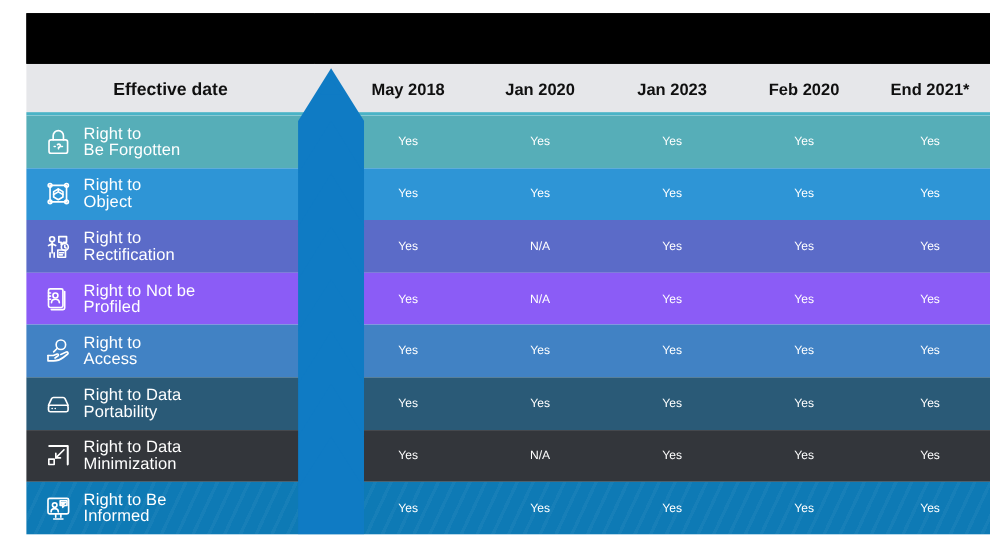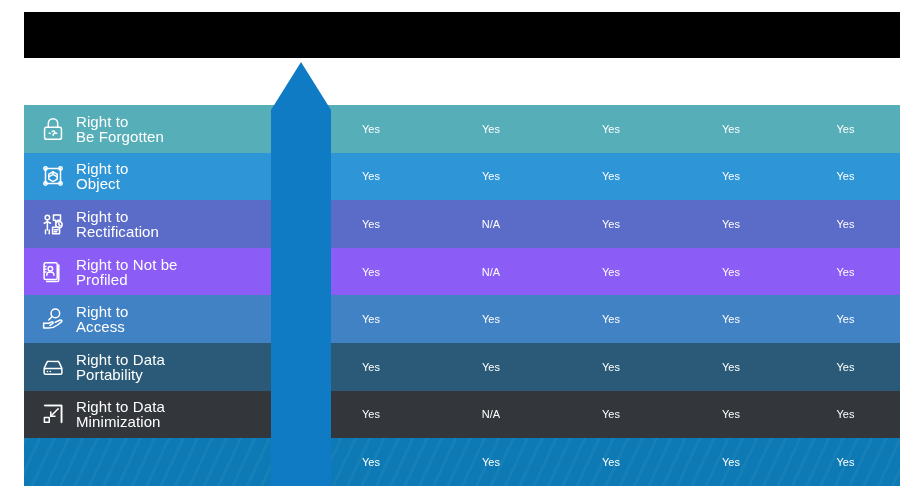--- a/index.html
+++ b/index.html
@@ -293,20 +293,34 @@
 Minimization</div>
           </div>
           <div class="cell" style="left: 287px; width: 120px;">Yes</div>
           <div class="cell" style="left: 407px; width: 120px;">N/A</div>
           <div class="cell" style="left: 527px; width: 120px;">Yes</div>
           <div class="cell" style="left: 647px; width: 120px;">Yes</div>
           <div class="cell" style="left: 767px; width: 109px;">Yes</div>
         </div>
         <div class="row" style="top: 426.2px; background: rgb(14, 122, 181);">
           <div class="wm" style="background: repeating-linear-gradient(115deg, rgba(255, 255, 255, 0.07) 0px, rgba(255, 255, 255, 0.07) 3px, rgba(255, 255, 255, 0) 3px, rgba(255, 255, 255, 0) 13px);"></div>
+          <div class="row-label">
+            <div class="row-icon">
+              <svg viewBox="0 0 32 32">
+                <rect x="6" y="6.5" width="20" height="15" rx="1.6" fill="none" stroke="#ffffff" stroke-width="1.6" stroke-linecap="round" stroke-linejoin="round"></rect>
+                <path d="M13.5 21.5v3.2M18.5 21.5v3.2M11.5 26.5h9" fill="none" stroke="#ffffff" stroke-width="1.6" stroke-linecap="round" stroke-linejoin="round"></path>
+                <circle cx="12.5" cy="13" r="2.2" fill="none" stroke="#ffffff" stroke-width="1.6" stroke-linecap="round" stroke-linejoin="round"></circle>
+                <path d="M9 19.6c0-2 1.6-3.2 3.5-3.2s3.5 1.2 3.5 3.2" fill="none" stroke="#ffffff" stroke-width="1.6" stroke-linecap="round" stroke-linejoin="round"></path>
+                <path d="M17.8 8.8h6.6v4.6h-2.4l-1.7 1.7v-1.7h-2.5z" fill="none" stroke="#ffffff" stroke-width="1.6" stroke-linecap="round" stroke-linejoin="round"></path>
+                <path d="M19.3 10.6h3.6M19.3 12h2.3" fill="none" stroke="#ffffff" stroke-width="1.6" stroke-linecap="round" stroke-linejoin="round"></path>
+              </svg>
+            </div>
+            <div class="row-title">Right to Be
+Informed</div>
+          </div>
           <div class="cell" style="left: 287px; width: 120px;">Yes</div>
           <div class="cell" style="left: 407px; width: 120px;">Yes</div>
           <div class="cell" style="left: 527px; width: 120px;">Yes</div>
           <div class="cell" style="left: 647px; width: 120px;">Yes</div>
           <div class="cell" style="left: 767px; width: 109px;">Yes</div>
         </div>
       </div>
 
     <div id="chev-col">
       <svg width="84" height="428" viewBox="0 0 84 428" xmlns="http://www.w3.org/2000/svg" aria-hidden="true">
@@ -317,20 +331,28 @@
           <polygon points="24,196 54,148 84,196 84,243 54,243 24,243"></polygon>
           <polygon points="24,243 54,196 84,243 84,291 54,291 24,291"></polygon>
           <polygon points="24,291 54,243 84,291 84,339 54,339 24,339"></polygon>
           <polygon points="24,339 54,291 84,339 84,386 54,386 24,386"></polygon>
           <polygon points="24,386 54,339 84,386 84,428 54,428 24,428"></polygon>
         </g>
         <polygon fill="#0F7BC4" points="44,28 54,14 64,28"></polygon>
       </svg>
     </div>
 
+    <div class="hdr-row">
+      <div class="hdr-cell first" style="left:0px;width:262px;">Effective date</div>
+      <div class="hdr-cell" style="left:287px;width:120px;">May 2018</div>
+      <div class="hdr-cell" style="left:407px;width:120px;">Jan 2020</div>
+      <div class="hdr-cell" style="left:527px;width:120px;">Jan 2023</div>
+      <div class="hdr-cell" style="left:647px;width:120px;">Feb 2020</div>
+      <div class="hdr-cell" style="left:767px;width:109px;">End 2021*</div>
+    </div>
 
     <div class="redacted-row">
       <div class="redacted-cell" style="left:0px;width:262px;"></div>
       <div class="redacted-cell" style="left:262px;width:145px;"></div>
       <div class="redacted-cell" style="left:407px;width:120px;"></div>
       <div class="redacted-cell" style="left:527px;width:120px;"></div>
       <div class="redacted-cell" style="left:647px;width:120px;"></div>
       <div class="redacted-cell" style="left:767px;width:109px;"></div>
     </div>
 

